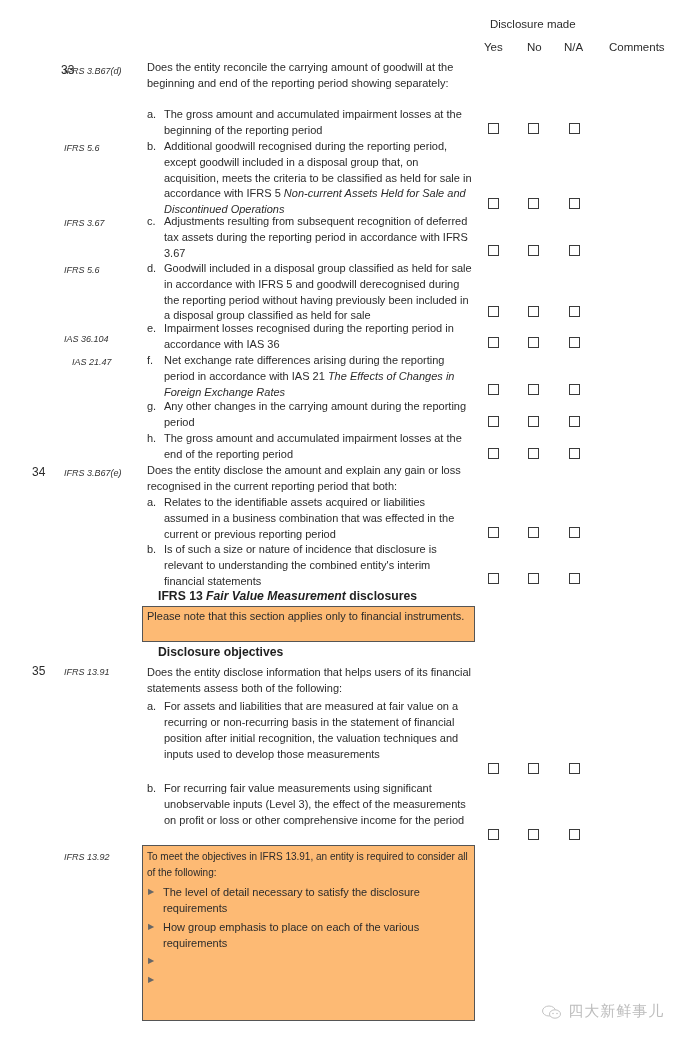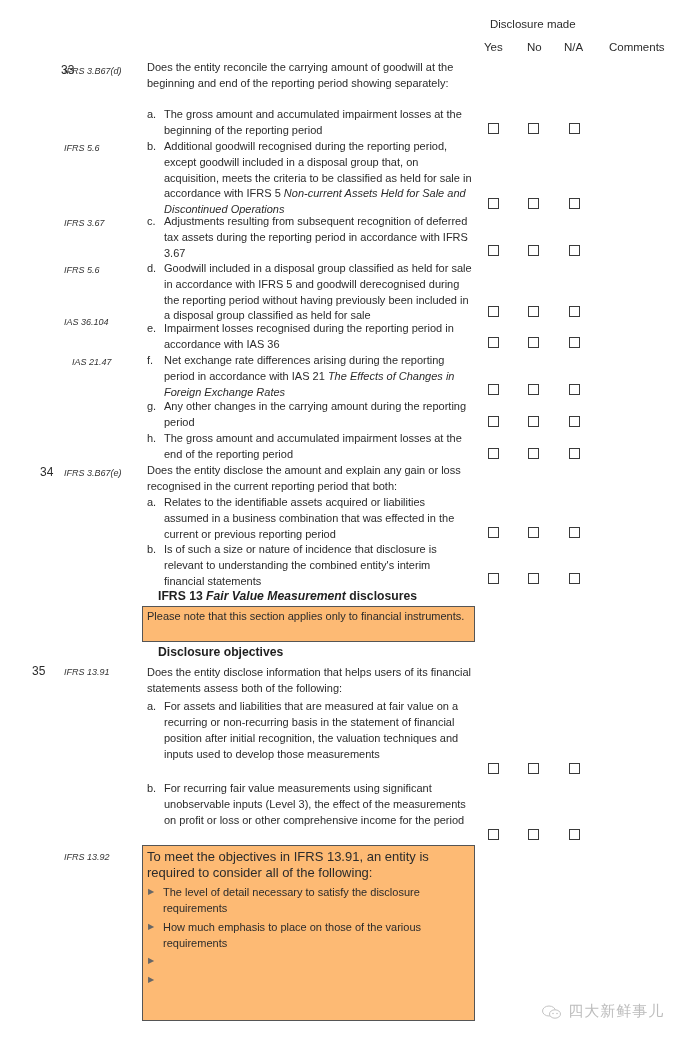--- a/index.html
+++ b/index.html
@@ -61,21 +61,21 @@
 
 <div class="abs ref" style="left:64px; top:265px;">IFRS 5.6</div>
 <div class="sub" style="left:147px; top:261px;">
   <span class="lt">d.</span>
   <span class="body">Goodwill included in a disposal group classified as held for sale in accordance with IFRS 5 and goodwill derecognised during the reporting period without having previously been included in a disposal group classified as held for sale</span>
 </div>
 <div class="cb" style="left:488px; top:306px;"></div>
 <div class="cb" style="left:528px; top:306px;"></div>
 <div class="cb" style="left:569px; top:306px;"></div>
 
-<div class="abs ref" style="left:64px; top:317px;">IAS 36.104</div>
+<div class="abs ref" style="left:64px; top:334px;">IAS 36.104</div>
 <div class="sub" style="left:147px; top:321px;">
   <span class="lt">e.</span>
   <span class="body">Impairment losses recognised during the reporting period in accordance with IAS 36</span>
 </div>
 <div class="cb" style="left:488px; top:337px;"></div>
 <div class="cb" style="left:528px; top:337px;"></div>
 <div class="cb" style="left:569px; top:337px;"></div>
 
 <div class="abs ref" style="left:72px; top:357px;">IAS 21.47</div>
 <div class="sub" style="left:147px; top:353px;">
@@ -95,21 +95,21 @@
 <div class="cb" style="left:569px; top:416px;"></div>
 
 <div class="sub" style="left:147px; top:431px;">
   <span class="lt">h.</span>
   <span class="body">The gross amount and accumulated impairment losses at the end of the reporting period</span>
 </div>
 <div class="cb" style="left:488px; top:448px;"></div>
 <div class="cb" style="left:528px; top:448px;"></div>
 <div class="cb" style="left:569px; top:448px;"></div>
 
-<div class="abs num" style="left:40px; top:465px;">34</div>
+<div class="abs num" style="left:32px; top:465px;">34</div>
 <div class="abs ref" style="left:64px; top:468px;">IFRS 3.B67(e)</div>
 <div class="abs txt" style="left:147px; top:463px;">Does the entity disclose the amount and explain any gain or loss recognised in the current reporting period that both:</div>
 
 <div class="sub" style="left:147px; top:495px;">
   <span class="lt">a.</span>
   <span class="body">Relates to the identifiable assets acquired or liabilities assumed in a business combination that was effected in the current or previous reporting period</span>
 </div>
 <div class="cb" style="left:488px; top:527px;"></div>
 <div class="cb" style="left:528px; top:527px;"></div>
 <div class="cb" style="left:569px; top:527px;"></div>
@@ -143,27 +143,27 @@
 <div class="sub" style="left:147px; top:780px; line-height:16px;">
   <span class="lt">b.</span>
   <span class="body">For recurring fair value measurements using significant unobservable inputs (Level 3), the effect of the measurements on profit or loss or other comprehensive income for the period</span>
 </div>
 <div class="cb" style="left:488px; top:829px;"></div>
 <div class="cb" style="left:528px; top:829px;"></div>
 <div class="cb" style="left:569px; top:829px;"></div>
 
 <div class="abs ref" style="left:64px; top:852px;">IFRS 13.92</div>
 <div class="note-box" style="left:142px; top:845px; width:333px; height:176px;">
-  <div style="position:absolute; left:4px; top:3px; width:325px; font-size:13px; line-height:16px;">To meet the objectives in IFRS 13.91, an entity is required to consider all of the following:</div>
+  <div style="position:absolute; left:4px; top:3px; width:325px; font-size:10px; line-height:16px;">To meet the objectives in IFRS 13.91, an entity is required to consider all of the following:</div>
 
   <span class="bullet" style="left:5px; top:41px;">▶</span>
   <div style="position:absolute; left:20px; top:38px; width:290px; font-size:11px; line-height:16px;">The level of detail necessary to satisfy the disclosure requirements</div>
 
   <span class="bullet" style="left:5px; top:76px;">▶</span>
-  <div style="position:absolute; left:20px; top:73px; width:290px; font-size:11px; line-height:16px;">How much emphasis to place on those of the various requirements</div>
+  <div style="position:absolute; left:20px; top:73px; width:290px; font-size:11px; line-height:16px;">How group emphasis to place on each of the various requirements</div>
 
   <span class="bullet" style="left:5px; top:110px;">▶</span>
 
   <span class="bullet" style="left:5px; top:129px;">▶</span>
 </div>
 
 <div class="abs wm" style="left:541px; top:1002px;">
   <svg class="wm-icon" viewBox="0 0 22 16">
     <ellipse cx="8" cy="7" rx="6.5" ry="5" fill="none" stroke="#c4c4c4" stroke-width="1"></ellipse>
     <ellipse cx="14" cy="10" rx="5.5" ry="4.2" fill="#fff" stroke="#c4c4c4" stroke-width="1"></ellipse>

